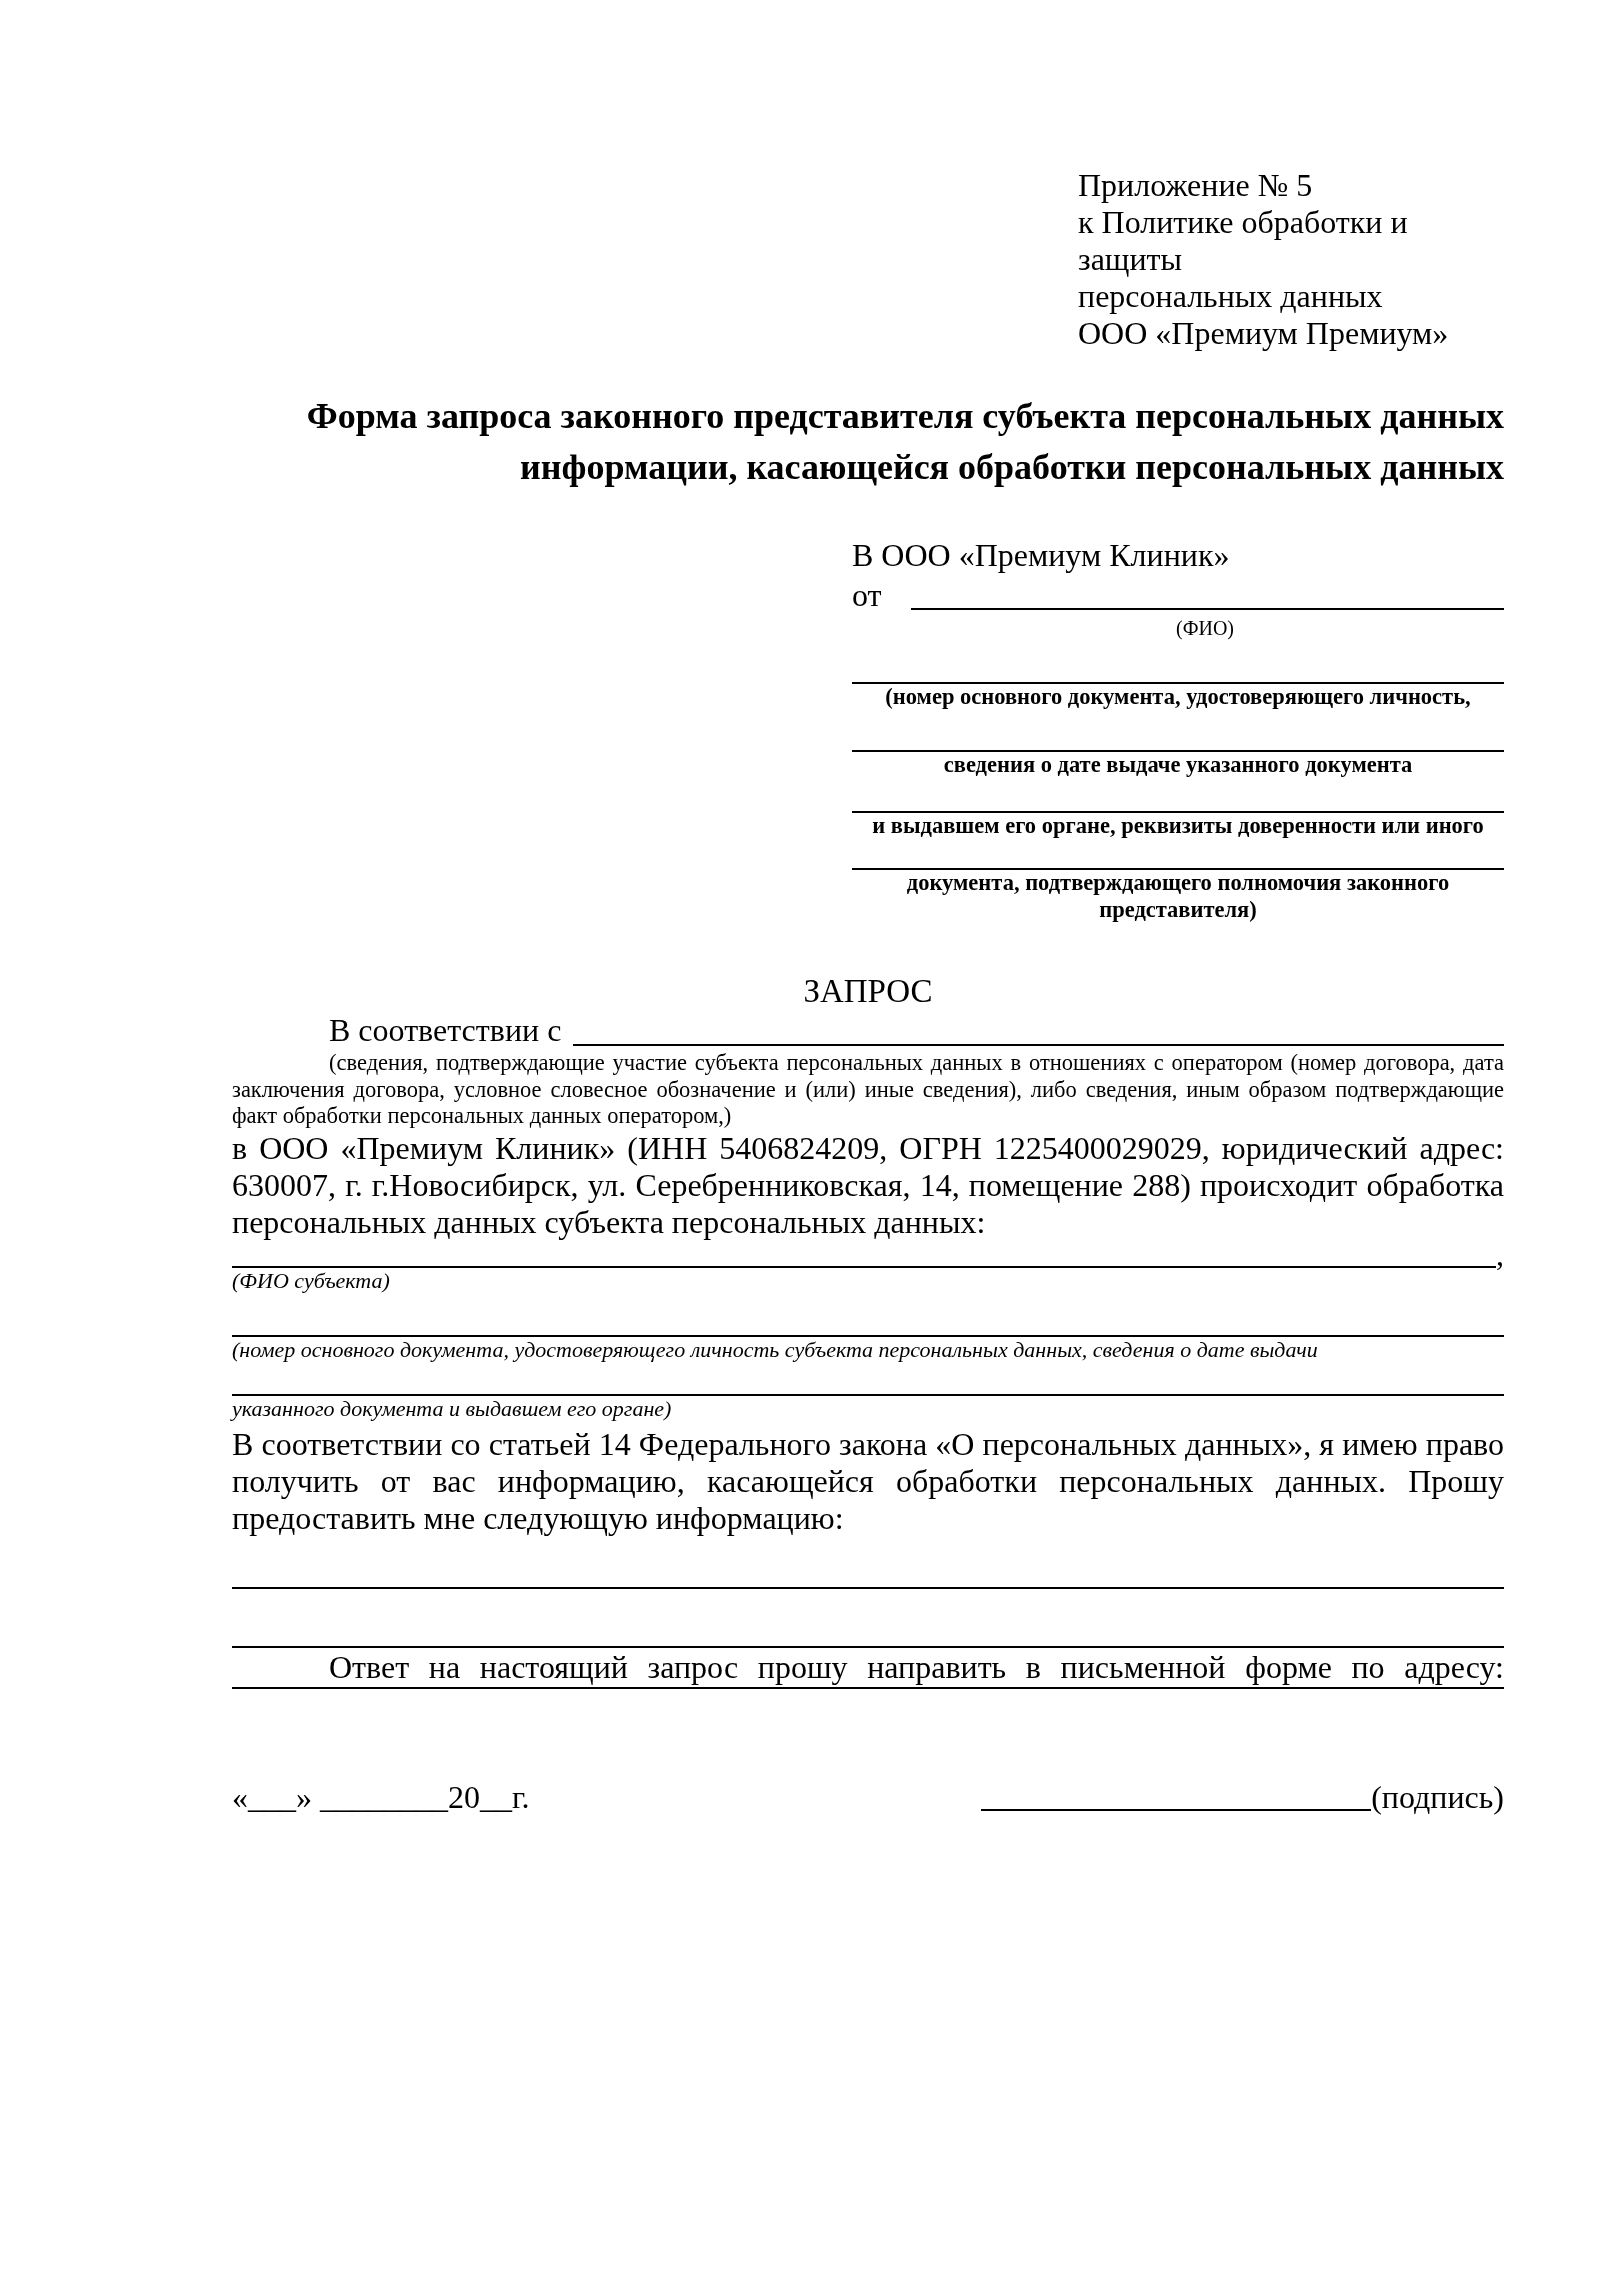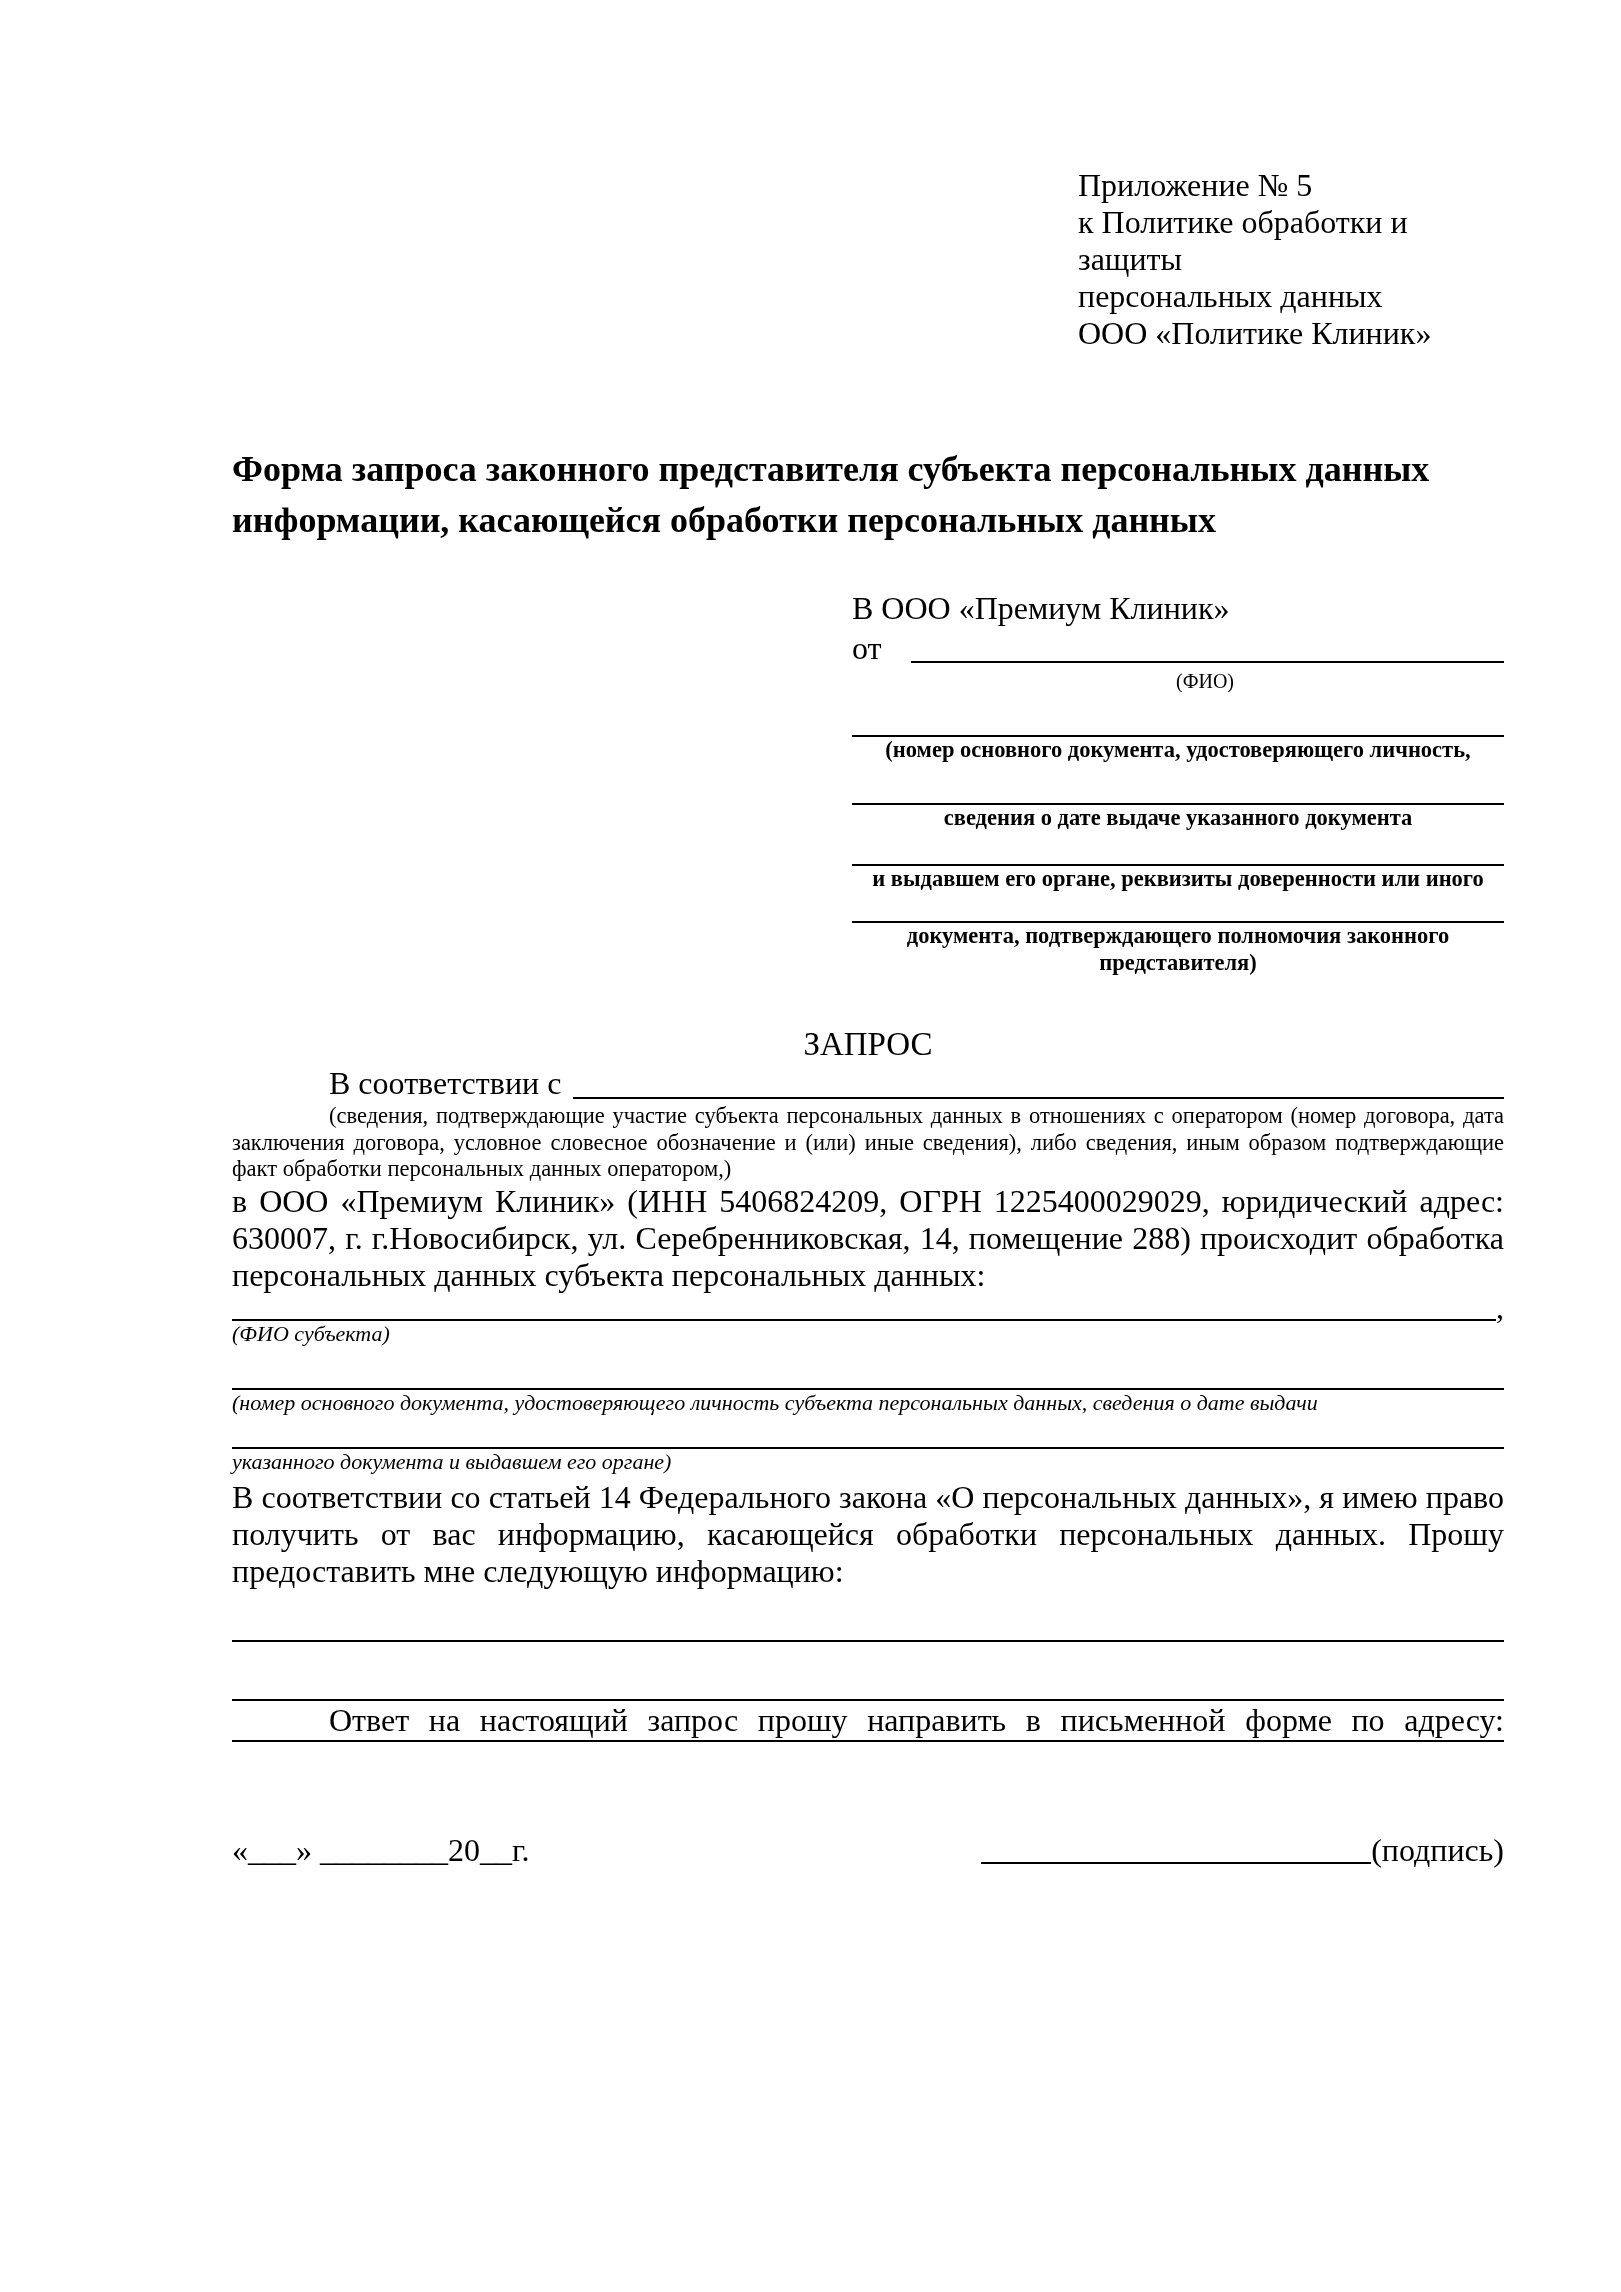--- a/index.html
+++ b/index.html
@@ -22,22 +22,22 @@
   .header-block {
     margin-top:167px;
     margin-left:846px;
     font-size:32px;
     line-height:37px;
     text-align:left;
   }
 
   
   .doc-title {
-    margin-top:92px;
-    text-align:left;
+    margin-top:39px;
+    text-align:right;
     font-weight:bold;
     font-size:36px;
     line-height:51px;
   }
 
   
   .addressee {
     margin-top:42px;
     margin-left:620px;
     font-size:32px;
@@ -162,21 +162,21 @@
 </head>
 <body>
 
 <div class="page">
   <div class="content">
 
     <div class="header-block">
       <div>Приложение № 5</div>
       <div>к Политике обработки и защиты</div>
       <div>персональных данных</div>
-      <div>ООО «Политике Клиник»</div>
+      <div>ООО «Премиум Премиум»</div>
     </div>
 
     <div class="doc-title">
       <div>Форма запроса законного представителя субъекта персональных данных</div>
       <div>информации, касающейся обработки персональных данных</div>
     </div>
 
     <div class="addressee">
       <div>В ООО «Премиум Клиник»</div>
       <div class="from-row">

